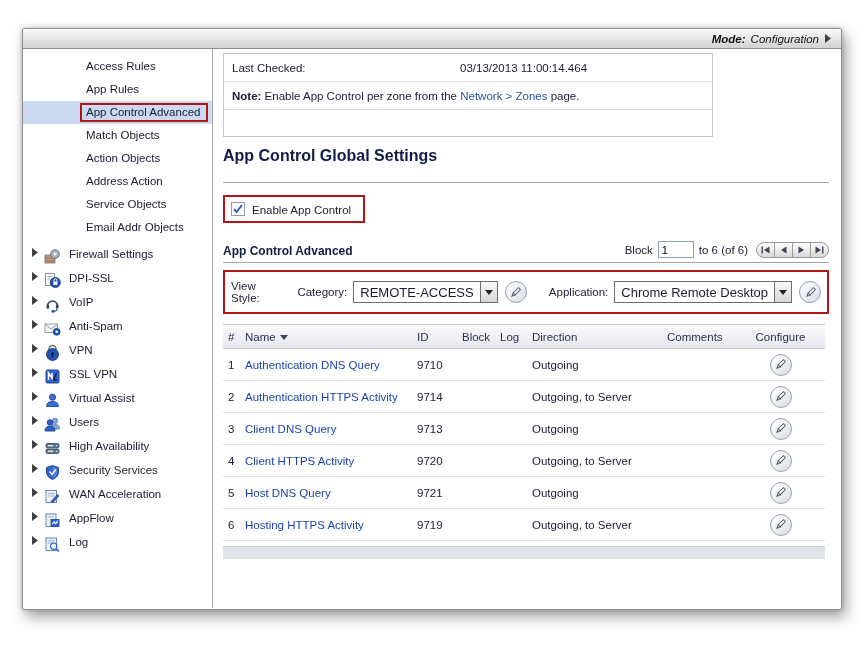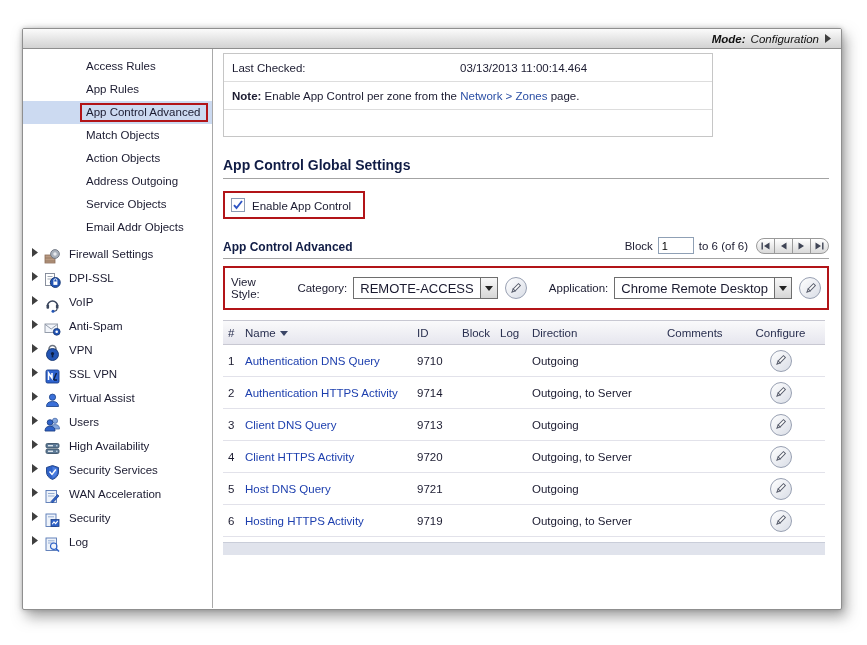--- a/index.html
+++ b/index.html
@@ -29,21 +29,21 @@
   .tri { width:6px; height:9px; margin-right:6px; flex:none; display:flex; }
   .g-icon { width:18px; height:17px; margin-right:7px; flex:none; display:flex; }
   
   .main { flex:1; padding:2px 12px 0 10px; position:relative; overflow:hidden; }
   .info-box { width:490px; border:1px solid #c6c6c6; margin-top:2px; font-size:11.5px; color:#1b1b30; }
   .info-row { display:flex; height:28px; align-items:center; border-bottom:1px solid #ddd; padding-left:8px; }
   .info-row .lbl { width:228px; }
   .info-row.note-row { display:block; line-height:28px; }
   .info-row.empty { border-bottom:none; height:26px; }
   .link { color:#2b4fa5; cursor:pointer; }
-  .section-title { margin-top:20px; font-size:14px; font-weight:bold; color:#101c45; border-bottom:1px solid #a3a3a3; padding-bottom:5px; }
+  .section-title { margin-top:10px; font-size:16px; font-weight:bold; color:#101c45; border-bottom:1px solid #a3a3a3; padding-bottom:17px; }
   .enable-box { display:inline-flex; align-items:flex-end; margin-top:12px; border:2px solid #b21418; padding:5px 12px 5px 6px; gap:7px; font-size:11.5px; color:#1b1b30; }
   .checkbox { width:14px; height:14px; display:flex; cursor:pointer; }
   .btn-row { margin-top:11px; display:flex; gap:18px; }
   .btn {
     height:24px; padding:0 17px; font-size:11.5px; color:#1b1b30; font-family:"Liberation Sans",sans-serif;
     background:linear-gradient(#fefefe,#dadada); border:1px solid #8a8a8a; cursor:pointer;
   }
   .adv-header { margin-top:18px; display:flex; justify-content:space-between; align-items:flex-end; border-bottom:1px solid #a3a3a3; padding-bottom:4px; }
   .adv-title { font-size:12px; font-weight:bold; color:#101c45; }
   .pager { display:flex; align-items:center; gap:5px; font-size:11.5px; color:#1b1b30; }
@@ -109,21 +109,21 @@
   </div>
 
   <div class="body-row">
 
     <div class="sidebar">
       <div class="sub-item"><span>Access Rules</span></div>
       <div class="sub-item"><span>App Rules</span></div>
       <div class="sub-item selected"><span class="red-wrap"><span>App Control Advanced</span></span></div>
       <div class="sub-item"><span>Match Objects</span></div>
       <div class="sub-item"><span>Action Objects</span></div>
-      <div class="sub-item"><span>Address Outgoing</span></div>
+      <div class="sub-item"><span>Address Action</span></div>
       <div class="sub-item"><span>Service Objects</span></div>
       <div class="sub-item"><span>Email Addr Objects</span></div>
 
       <div class="group-list">
         <div class="group-item">
           <span class="tri">
               <svg width="6" height="9">
                 <use href="#i-tri-right"></use>
               </svg>
             </span>
@@ -306,21 +306,21 @@
               </svg>
             </span>
           <span class="g-icon">
             <svg viewBox="0 0 17 17">
                 <rect x="2" y="2" width="10" height="12.5" fill="#eef3fa" stroke="#5577b4" stroke-width="0.9"></rect>
                 <line x1="4" y1="4.8" x2="10" y2="4.8" stroke="#7d9ac8" stroke-width="0.8"></line>
                 <rect x="7" y="7.5" width="8" height="7" fill="#2f62c8" stroke="#1c3f85" stroke-width="0.8"></rect>
                 <path d="M8.2 12.3 L10 9.8 L11.6 11.6 L13.8 8.8" fill="none" stroke="#fff" stroke-width="1.1"></path>
               </svg>
           </span>
-          <span>Security</span>
+          <span>AppFlow</span>
         </div>
         <div class="group-item">
           <span class="tri">
               <svg width="6" height="9">
                 <use href="#i-tri-right"></use>
               </svg>
             </span>
           <span class="g-icon">
             <svg viewBox="0 0 17 17">
                 <rect x="2" y="2" width="10.5" height="12.5" fill="#eef3fa" stroke="#5577b4" stroke-width="0.9"></rect>

